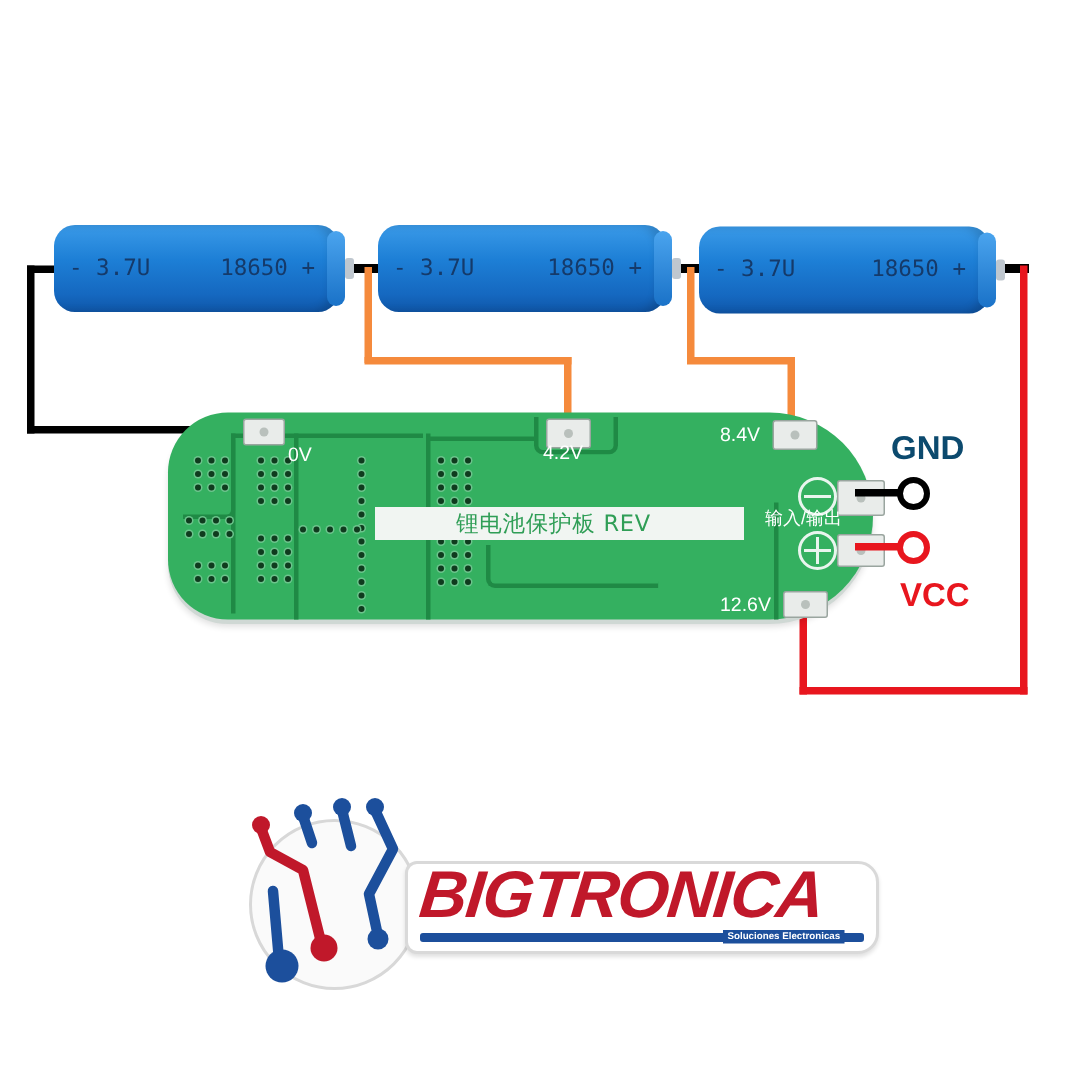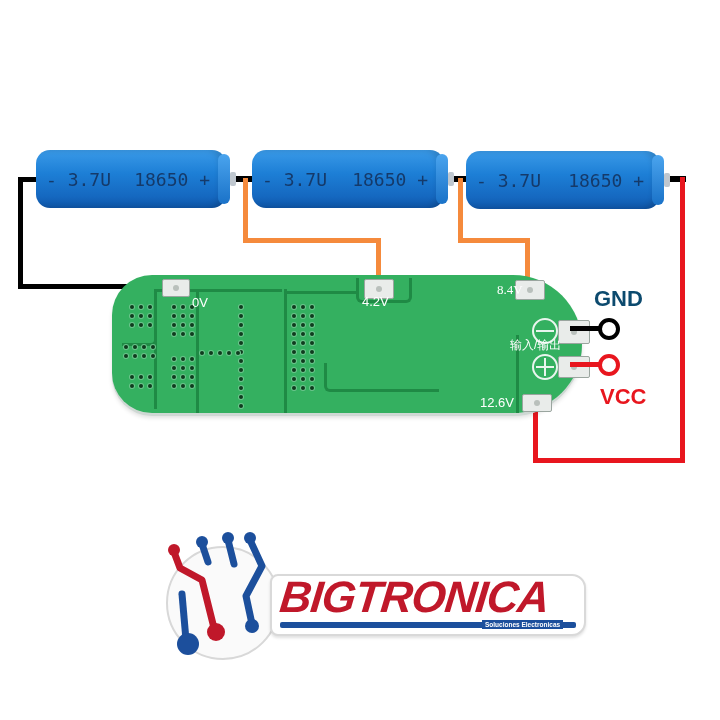--- a/index.html
+++ b/index.html
@@ -14,21 +14,21 @@
     .battery .cap {
       position: absolute; right: -4px; top: 4px; width: 12px; height: 50px;
       border-radius: 6px; background: linear-gradient(180deg,#4aa4ee,#1a72c8);
     }
     .battery .tip {
       position: absolute; right: -10px; top: 22px; width: 6px; height: 14px;
       background: #bfc7cf; border-radius: 2px;
     }
     .battery .lbl-left, .battery .lbl-right {
       position: absolute; top: 19px; font-family: "DejaVu Sans Mono", monospace;
-      font-size: 18px; color: #153a6a;
+      font-size: 15px; color: #153a6a;
     }
     .battery .lbl-left { left: 10px; }
     .battery .lbl-right { right: 16px; }
     .pcb {
       position: absolute; left: 112px; top: 275px; width: 470px; height: 138px;
       background: #34b060; border-radius: 40px 69px 69px 40px;
       box-shadow: 0 3px 0 #cfd8d4, 0 5px 4px rgba(0,0,0,0.12);
     }
     .pcb .trace { position: absolute; border: 3px solid #1f8a45; }
     .pcb .band {
@@ -232,35 +232,36 @@
       <span></span>
       <span></span>
       <span></span>
       <span></span>
       <span></span>
       <span></span>
       <span></span>
       <span></span>
   </div>
 
+  <div class="band">锂电池保护板 REV</div>
 
   <div class="pad" style="left:50px;top:4px;width:26px;height:16px;">
       <div class="hole"></div>
     </div>
   <span class="pcb-label" style="left:80px;top:20px;">0V</span>
 
   <div class="pad" style="left:252px;top:4px;width:28px;height:18px;">
       <div class="hole"></div>
     </div>
   <span class="pcb-label" style="left:250px;top:19px;">4.2V</span>
 
   <div class="pad" style="left:403px;top:5px;width:28px;height:18px;">
       <div class="hole"></div>
     </div>
-  <span class="pcb-label" style="left:385px;top:7px;font-family:Liberation Serif, serif;">8.4V</span>
+  <span class="pcb-label" style="left:368px;top:7px;">8.4V</span>
 
   <div class="pad" style="left:410px;top:119px;width:28px;height:16px;">
       <div class="hole"></div>
     </div>
   <span class="pcb-label" style="left:368px;top:120px;">12.6V</span>
 
   <div class="pad" style="left:446px;top:45px;width:30px;height:22px;">
       <div class="hole"></div>
     </div>
   <div class="pad" style="left:446px;top:81px;width:30px;height:20px;">

